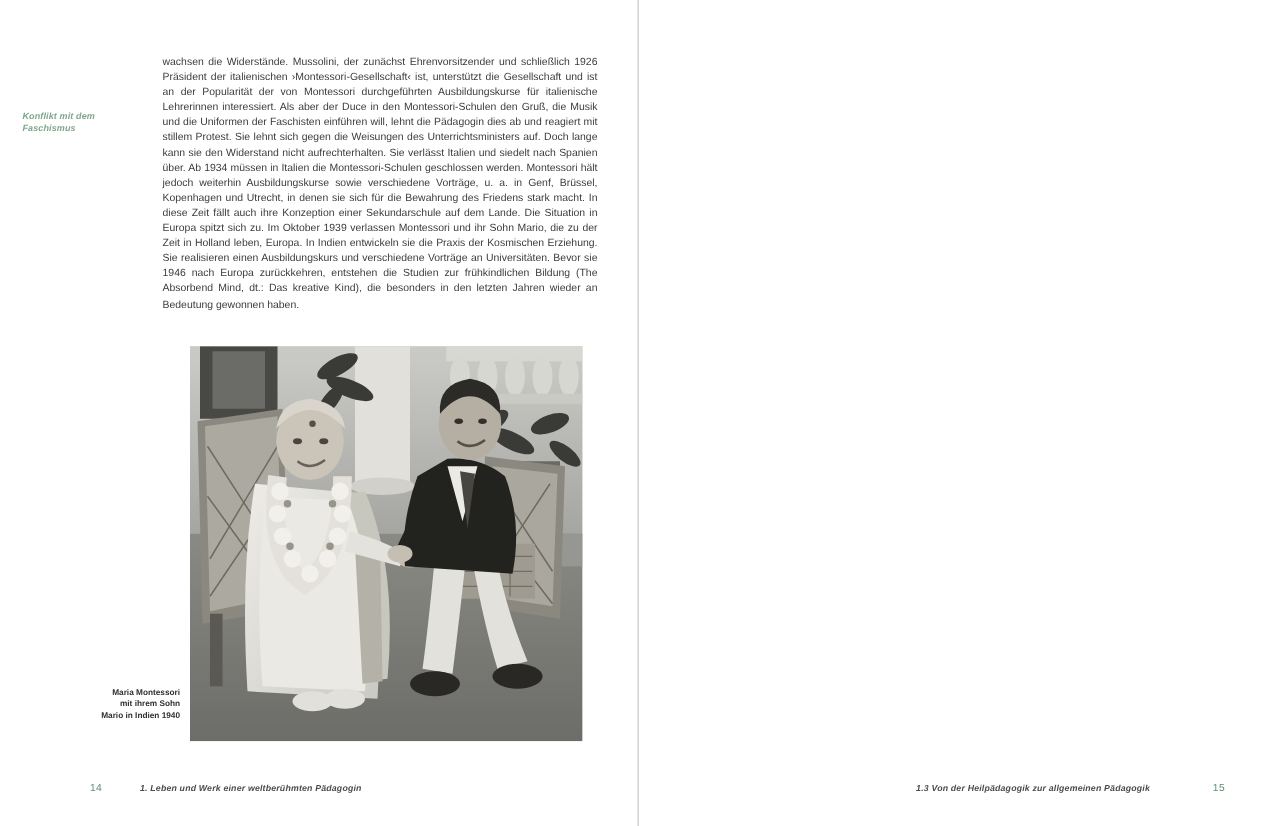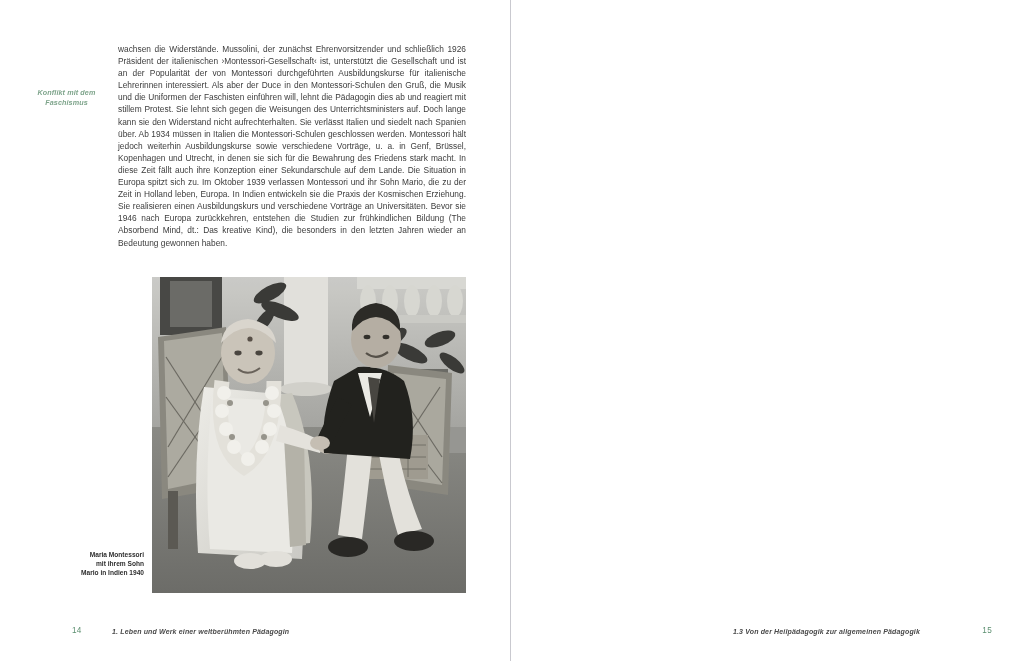--- a/index.html
+++ b/index.html
@@ -37,31 +37,31 @@
   }
   .page-left  { padding: 0; }
   .page-right { padding: 0; }
 
   
   .margin-note {
     position: absolute;
     left: 18px;
     top: 88px;
     width: 97px;
-    text-align: center;
+    text-align: left;
     font-style: italic;
     font-weight: bold;
     font-size: 7.2px;
     line-height: 10px;
     color: #7fa58c;
     letter-spacing: 0.1px;
   }
   .col-left {
     position: absolute;
-    left: 118px;
+    left: 130px;
     top: 43px;
     width: 348px;
   }
   .body-text {
     font-size: 8.35px;
     line-height: 12.1px;
     text-align: justify;
     color: #3c3c3c;
     letter-spacing: 0.01px;
     margin: 0;
@@ -108,21 +108,21 @@
   .running-head {
     font-style: italic;
     font-weight: bold;
     font-size: 7px;
     color: #4a4a4a;
     letter-spacing: 0.15px;
   }
   .footer-left  { left: 28px; margin-left: 44px;  }
   .footer-left-title { left: 112px; }
   .footer-right-title { right: 100px; }
-  .footer-right { right: 28px; }
+  .footer-right { right: 40px; }
 </style>
 </head>
 <body>
 
 <div class="spread">
 
   <div class="gutter"></div>
 
   <div class="page page-left">
 

